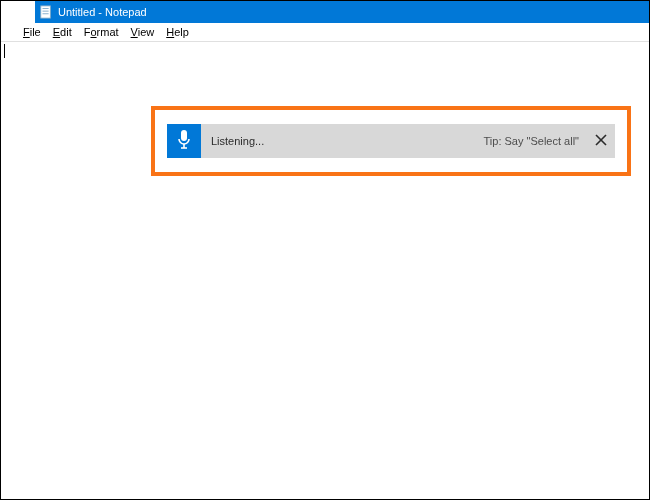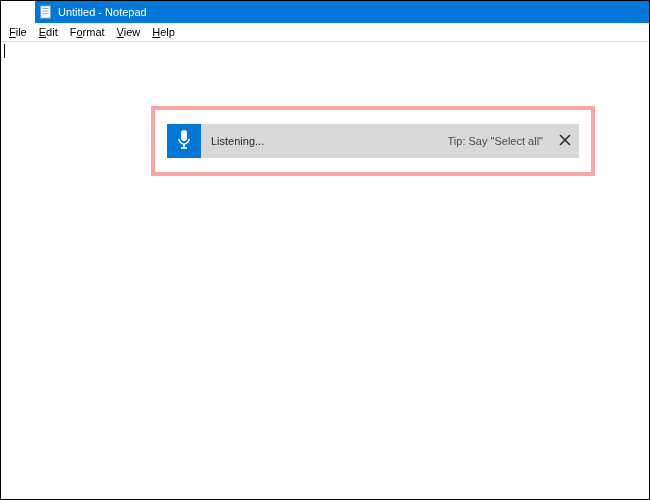--- a/index.html
+++ b/index.html
@@ -29,21 +29,21 @@
       display: inline-flex;
       align-items: center; justify-content: center;
     }
     .titlebar-icon svg { width: 14px; height: 14px; }
     .menubar {
       height: 19px;
       background: #fff;
       border-bottom: 1px solid #e0e0e0;
       display: flex;
       align-items: center;
-      padding: 0 2px;
+      padding: 0 16px;
       font-size: 11px;
     }
     .menu-item {
       padding: 2px 6px;
       cursor: default;
     }
     .menu-item u { text-decoration: underline; }
     .client-area {
       background: #fff;
       height: calc(100% - 41px);
@@ -52,23 +52,23 @@
     .caret {
       position: absolute;
       left: 3px; top: 2px;
       width: 1px; height: 14px;
       background: #000;
     }
     .highlight-frame {
       position: absolute;
       left: 150px;
       top: 64px;
-      width: 444px;
+      width: 480px;
       height: 70px;
-      border: 4px solid #fca5a5;
+      border: 4px solid #f97316;
       display: flex;
       align-items: center;
       justify-content: center;
       padding: 0 12px;
     }
     .dictation-bar {
       width: 100%;
       height: 34px;
       background: #d8d8d8;
       display: flex;

